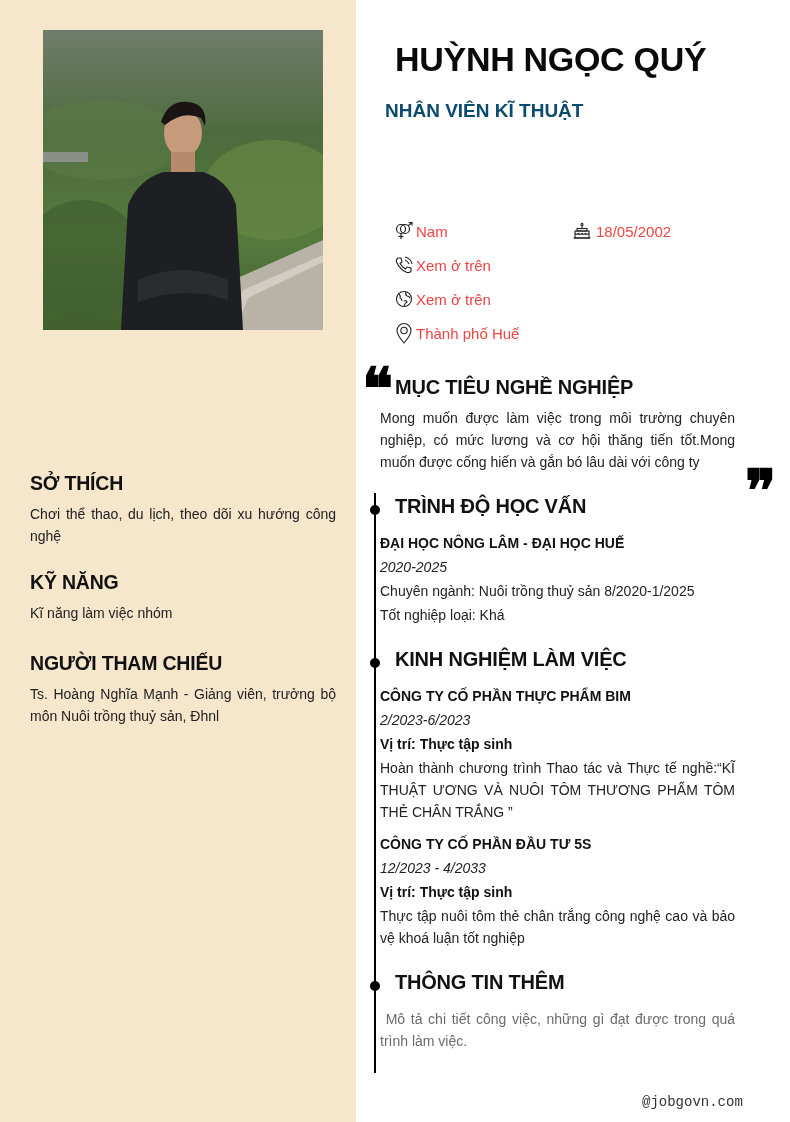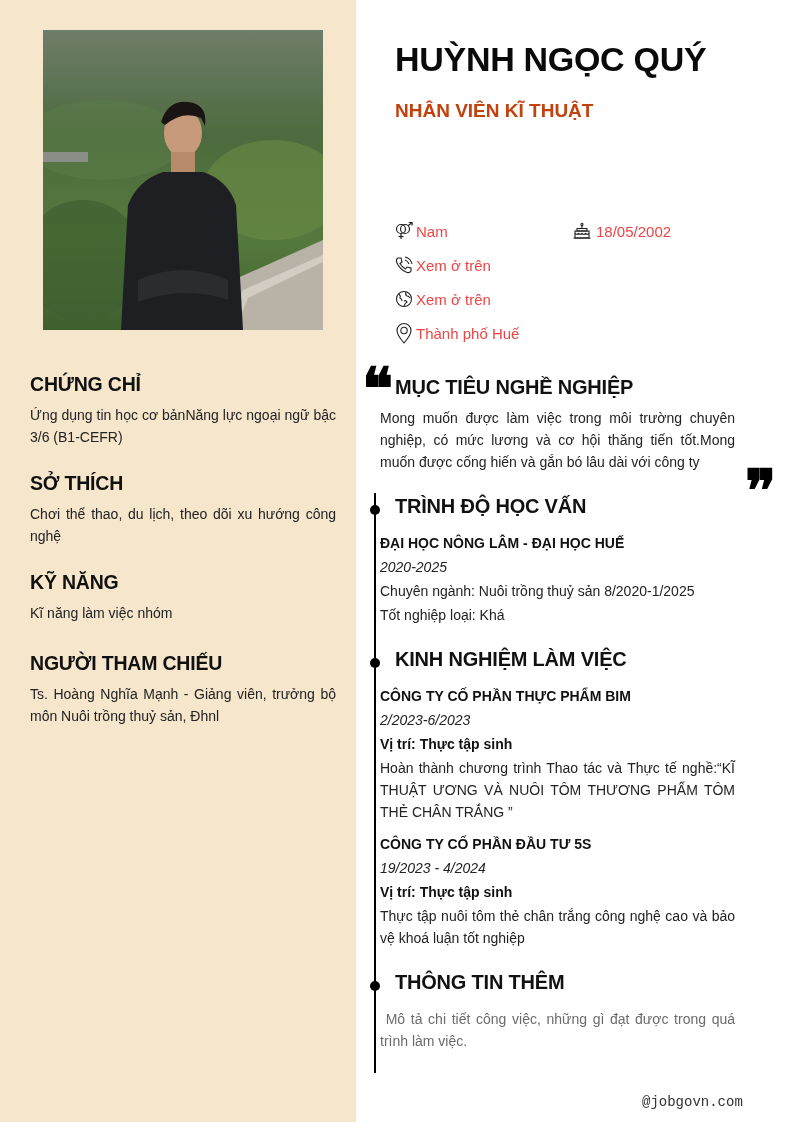--- a/index.html
+++ b/index.html
@@ -30,22 +30,22 @@
     .lsec p {
       font-size: 14px; line-height: 22px; color: #222;
       margin-top: 8px; text-align: justify;
     }
     .name {
       position: absolute; left: 395px; top: 40px;
       font-size: 34px; font-weight: bold; color: #0a0a0a; letter-spacing: -0.3px;
       white-space: nowrap;
     }
     .jobtitle {
-      position: absolute; left: 395px; top: 100px;
-      font-size: 19px; font-weight: bold; color: #c2410c; white-space: nowrap;
+      position: absolute; left: 385px; top: 100px;
+      font-size: 19px; font-weight: bold; color: #0c4a6e; white-space: nowrap;
     }
     .info-row {
       position: absolute; height: 22px; display: flex; align-items: center;
       font-size: 15px; color: #ef4444; white-space: nowrap;
     }
     .info-row .ic { width: 20px; height: 20px; margin-right: 2px; display: inline-flex; align-items: center; justify-content: center; }
     .info-row svg { display: block; }
 
     .quote {
       position: absolute; font-family: "DejaVu Serif", serif; font-weight: bold;
@@ -97,24 +97,20 @@
       <polygon points="190,250 280,210 280,300 180,300" fill="#b9b2a6"></polygon>
       <polygon points="180,300 200,260 280,225 280,232 205,268 192,300" fill="#d2cdc2"></polygon>
       <path d="M78 300 L85 175 Q95 150 120 142 L160 142 Q185 150 193 175 L200 300 Z" fill="#1e1f22"></path>
       <path d="M95 250 Q140 230 185 250 L185 270 Q140 255 95 272 Z" fill="#2b2c30"></path>
       <ellipse cx="140" cy="103" rx="19" ry="24" fill="#c79a7b"></ellipse>
       <path d="M118 92 Q125 70 145 72 Q165 74 162 96 L158 88 Q140 80 122 95 Z" fill="#1a1412"></path>
       <rect x="128" y="122" width="24" height="20" fill="#b88a6c"></rect>
     </svg>
   </div>
 
-  <div class="lsec" style="top:372px;">
-    <h2>CHỨNG CHỈ</h2>
-    <p>Ứng dụng tin học cơ bảnNăng lực ngoại ngữ bậc 3/6 (B1-CEFR)</p>
-  </div>
 
   <div class="lsec" style="top:471px;">
     <h2>SỞ THÍCH</h2>
     <p>Chơi thể thao, du lịch, theo dõi xu hướng công nghệ</p>
   </div>
 
   <div class="lsec" style="top:651px;">
     <h2>NGƯỜI THAM CHIẾU</h2>
     <p>Ts. Hoàng Nghĩa Mạnh - Giảng viên, trưởng bộ môn Nuôi trồng thuỷ sản, Đhnl</p>
   </div>
@@ -202,20 +198,20 @@
 <div class="rtext" style="top:604px;">Tốt nghiệp loại: Khá</div>
 
 <div class="rsec-title" style="top:648px;">KINH NGHIỆM LÀM VIỆC</div>
 
 <div class="rtext sub-bold" style="top:685px;">CÔNG TY CỐ PHẦN THỰC PHẨM BIM</div>
 <div class="rtext italic" style="top:709px;">2/2023-6/2023</div>
 <div class="rtext sub-bold" style="top:733px;">Vị trí: Thực tập sinh</div>
 <div class="rtext" style="top:757px;">Hoàn thành chương trình Thao tác và Thực tế nghề:“KĨ THUẬT ƯƠNG VÀ NUÔI TÔM THƯƠNG PHẨM TÔM THẺ CHÂN TRẮNG ”</div>
 
 <div class="rtext sub-bold" style="top:833px;">CÔNG TY CỐ PHẦN ĐẦU TƯ 5S</div>
-<div class="rtext italic" style="top:857px;">19/2023 - 4/2024</div>
+<div class="rtext italic" style="top:857px;">12/2023 - 4/2033</div>
 <div class="rtext sub-bold" style="top:881px;">Vị trí: Thực tập sinh</div>
 <div class="rtext" style="top:905px;">Thực tập nuôi tôm thẻ chân trắng công nghệ cao và bảo vệ khoá luận tốt nghiệp</div>
 
 <div class="rsec-title" style="top:971px;">THÔNG TIN THÊM</div>
 <div class="rtext muted" style="top:1008px; white-space: pre-wrap;"> Mô tả chi tiết công việc, những gì đạt được trong quá trình làm việc.</div>
 
 <div class="footer">@jobgovn.com</div>
 
 </body></html>

